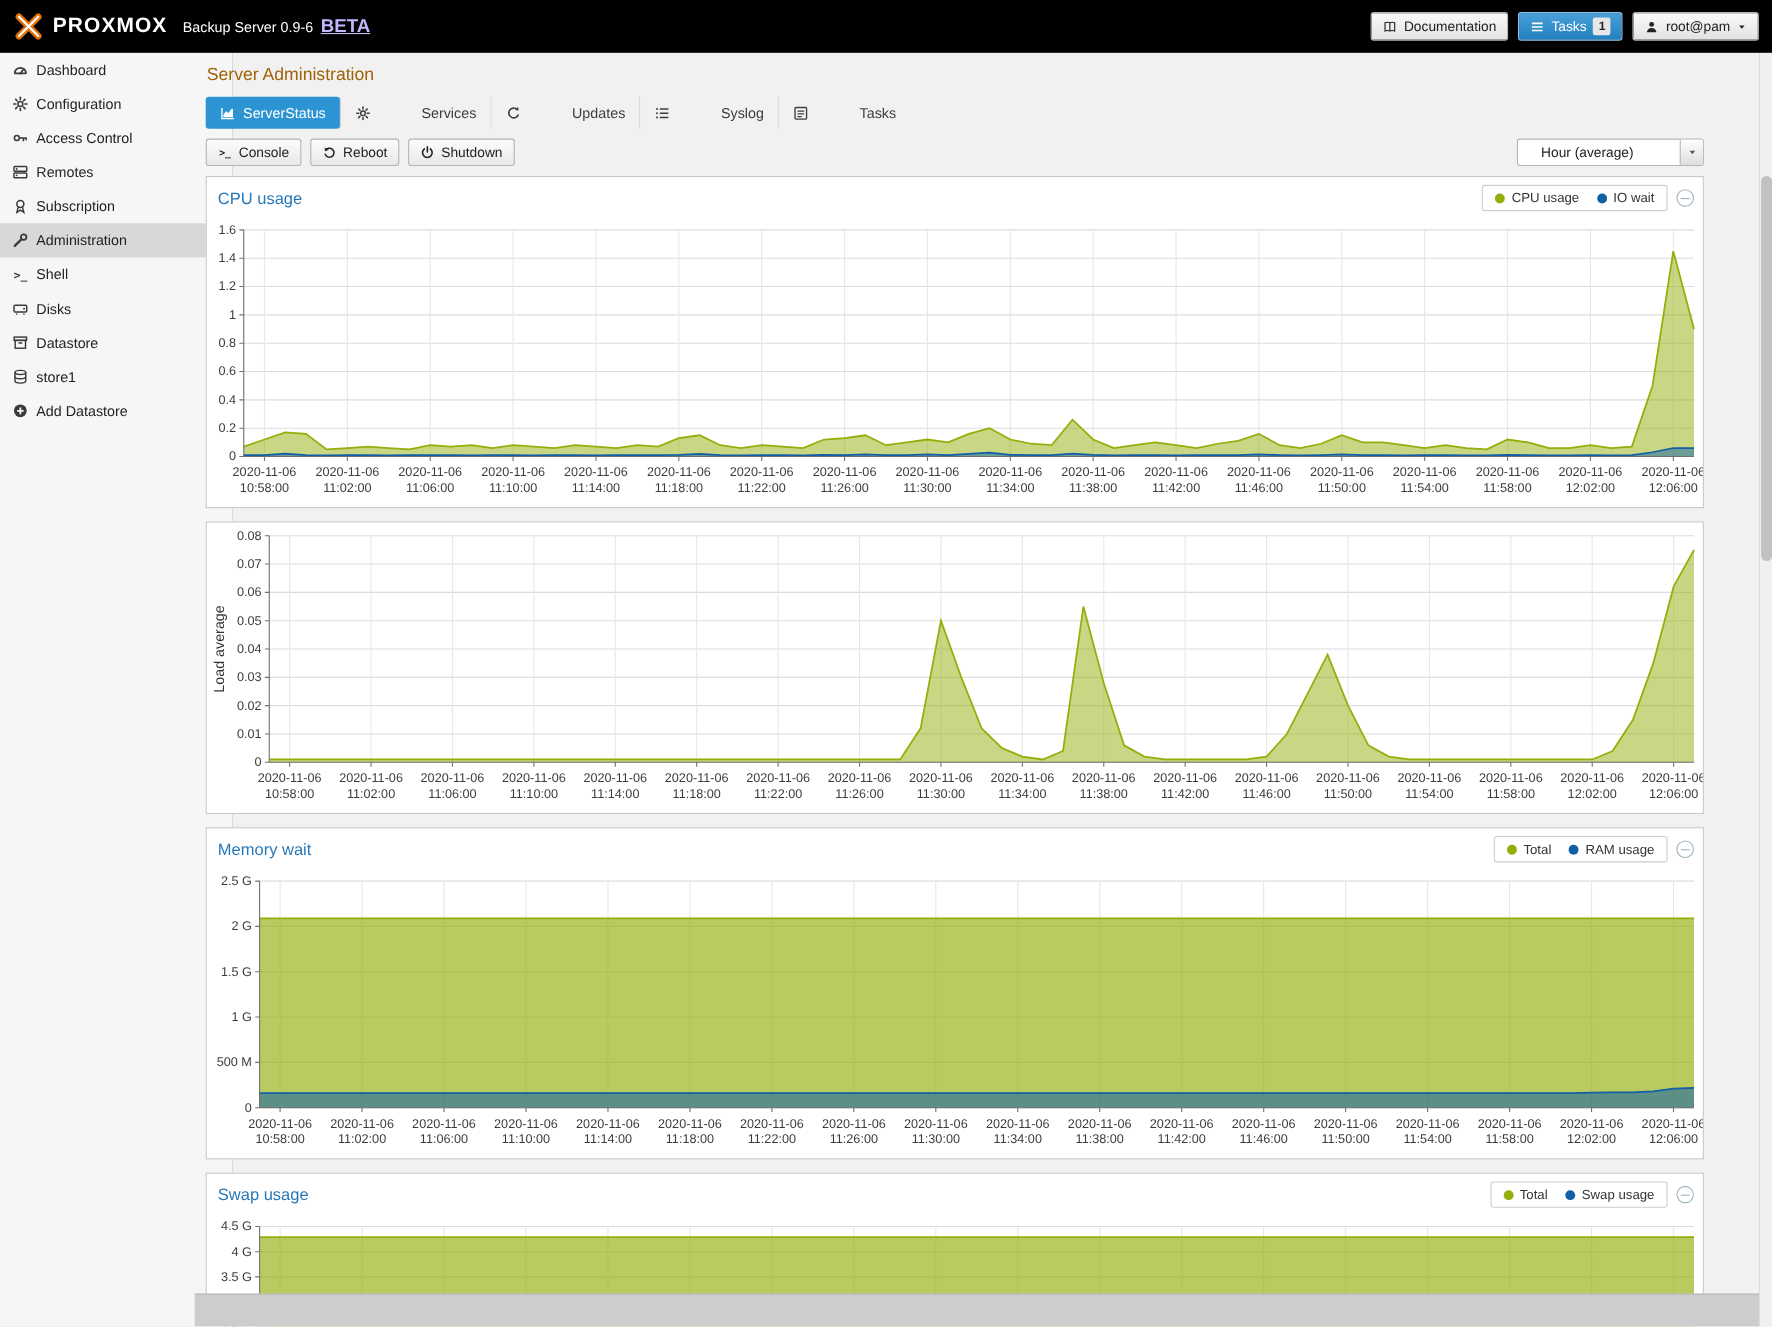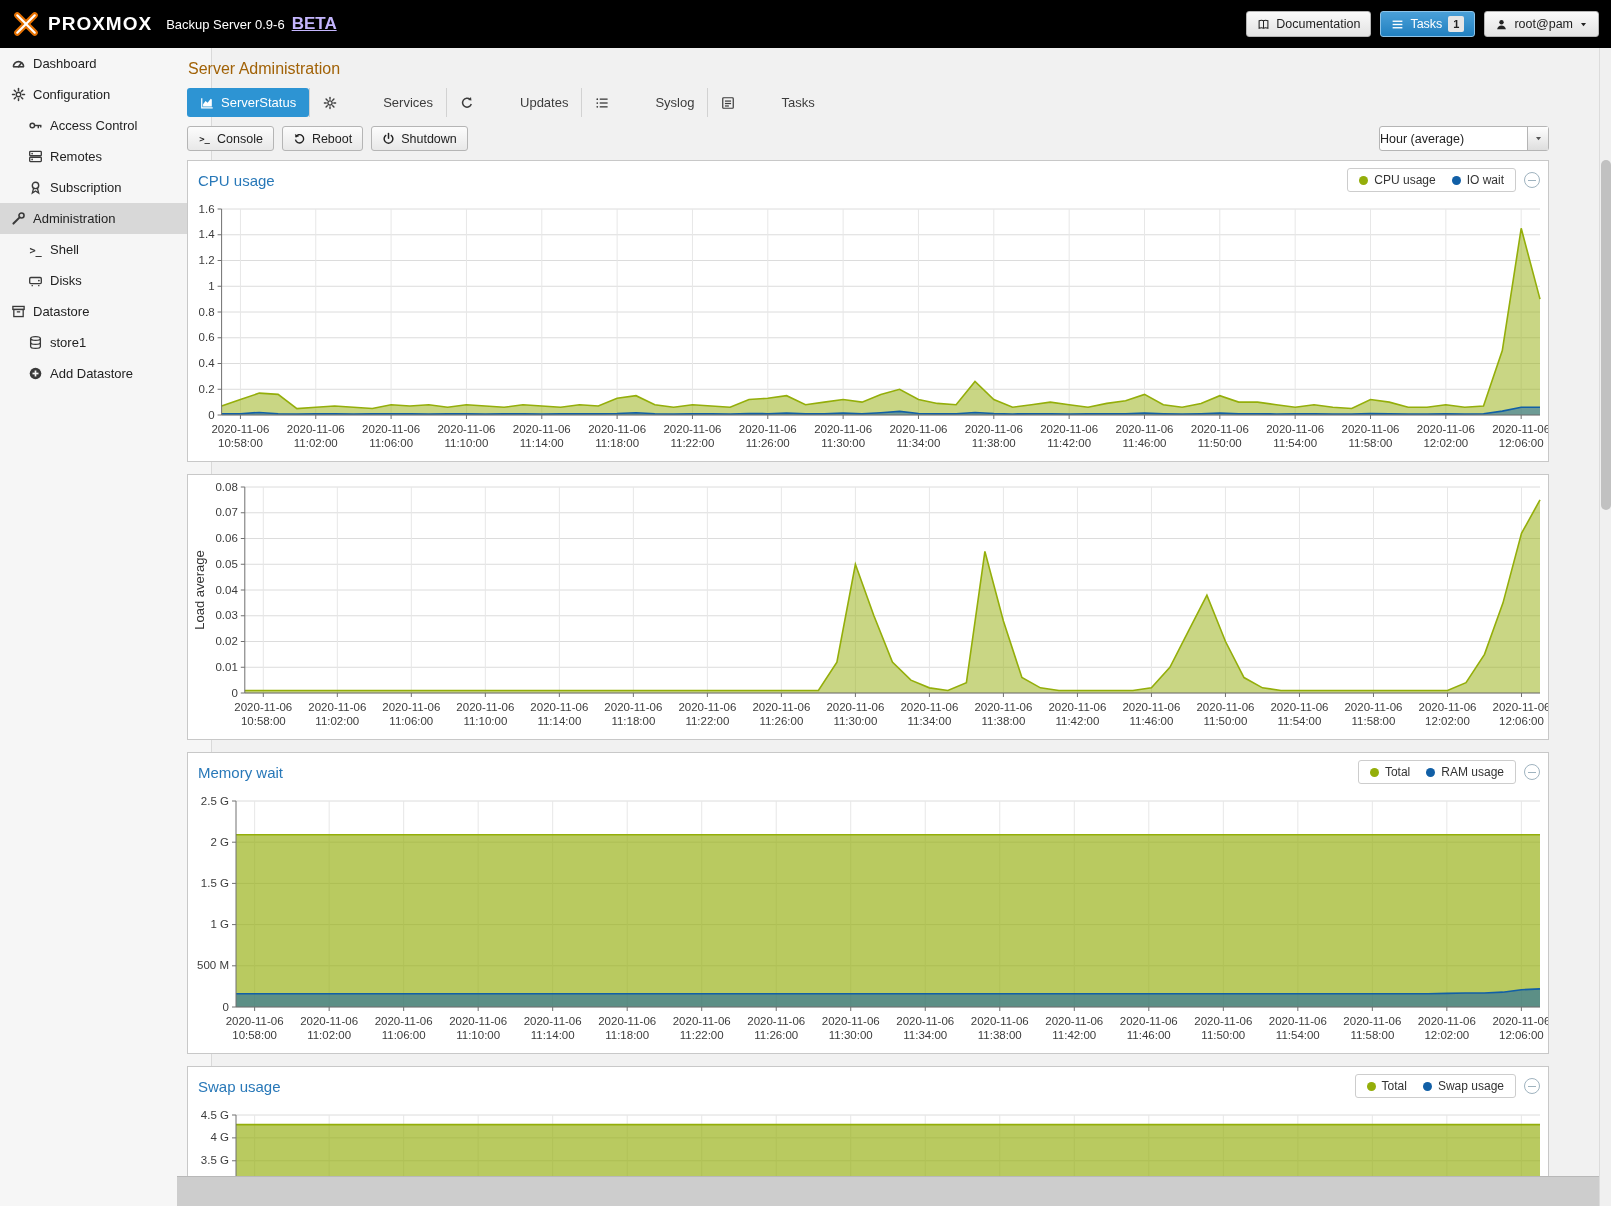--- a/index.html
+++ b/index.html
@@ -28,21 +28,21 @@
   .icw svg { width:100%; height:100%; display:block; }
   .tb-btn .icw { width:13px; height:13px; }
   .tb-btn .icw.caret { width:9px; height:9px; }
 
   
   .sidebar { position:absolute; top:48px; left:0; bottom:0; width:212px; background:#f6f6f6;
              border-right:1px solid #d9d9d9; }
   .side-item { position:relative; display:flex; align-items:center; gap:7px; height:31px;
                font-size:13px; color:#222; cursor:pointer; padding-right:22px; }
   .side-item.lvl0 { padding-left:11px; }
-  .side-item.lvl1 { padding-left:28px;text-align:right; }
+  .side-item.lvl1 { padding-left:11px;text-align:right; }
   .side-item.selected { background:#d8d8d8; }
   .side-item .sic { width:15px; height:15px; color:#3a3a3a; flex:0 0 15px; }
   .side-item .scaret { position:absolute; right:9px; width:10px; height:10px; color:#555; }
 
   
   .main { position:absolute; top:48px; left:177px; right:12px; bottom:0; overflow:hidden;
           padding:8px 50px 0 10px; }
   .heading { font-size:16px; color:#a16207; margin:4px 0 10px 1px; }
 
   .tabs { display:flex; align-items:center; margin-bottom:9px; }
@@ -54,21 +54,21 @@
 
   .toolbar { display:flex; align-items:center; margin-bottom:9px; }
   .toolbar-buttons { display:flex; gap:8px; }
   .btn { display:inline-flex; align-items:center; gap:6px; height:25px; padding:0 10px;
          font-size:12.5px; color:#222; border:1px solid #b5b5b5; border-radius:3px;
          background:linear-gradient(#fcfcfc,#e8e8e8); cursor:pointer; font-family:inherit; }
   .btn .icw { width:13px; height:13px; }
   .select { margin-left:auto; width:170px; height:25px; background:#fff;
             border:1px solid #b5b5b5; border-radius:3px; display:flex; align-items:center;
             cursor:pointer; }
-  .select-value { flex:1; font-size:12.5px; color:#222; padding-left:0; }
+  .select-value { flex:1; font-size:12.5px; color:#222; padding-left:21px; }
   .select-trigger { width:21px; height:100%; border-left:1px solid #b5b5b5;
                     background:linear-gradient(#fefefe,#dedede); display:flex;
                     align-items:center; justify-content:center; }
   .select-trigger .icw { width:9px; height:9px; color:#555; }
 
   
   .panel { background:#fff; border:1px solid #c8c8c8; margin-bottom:12px; }
   .panel-hd { display:flex; align-items:center; padding:7px 8px 5px 10px; }
   .panel-title { font-size:15px; color:#2878b8; margin-right:auto; }
   .legendbox { display:inline-flex; align-items:center; gap:16px; border:1px solid #cdcdcd;

